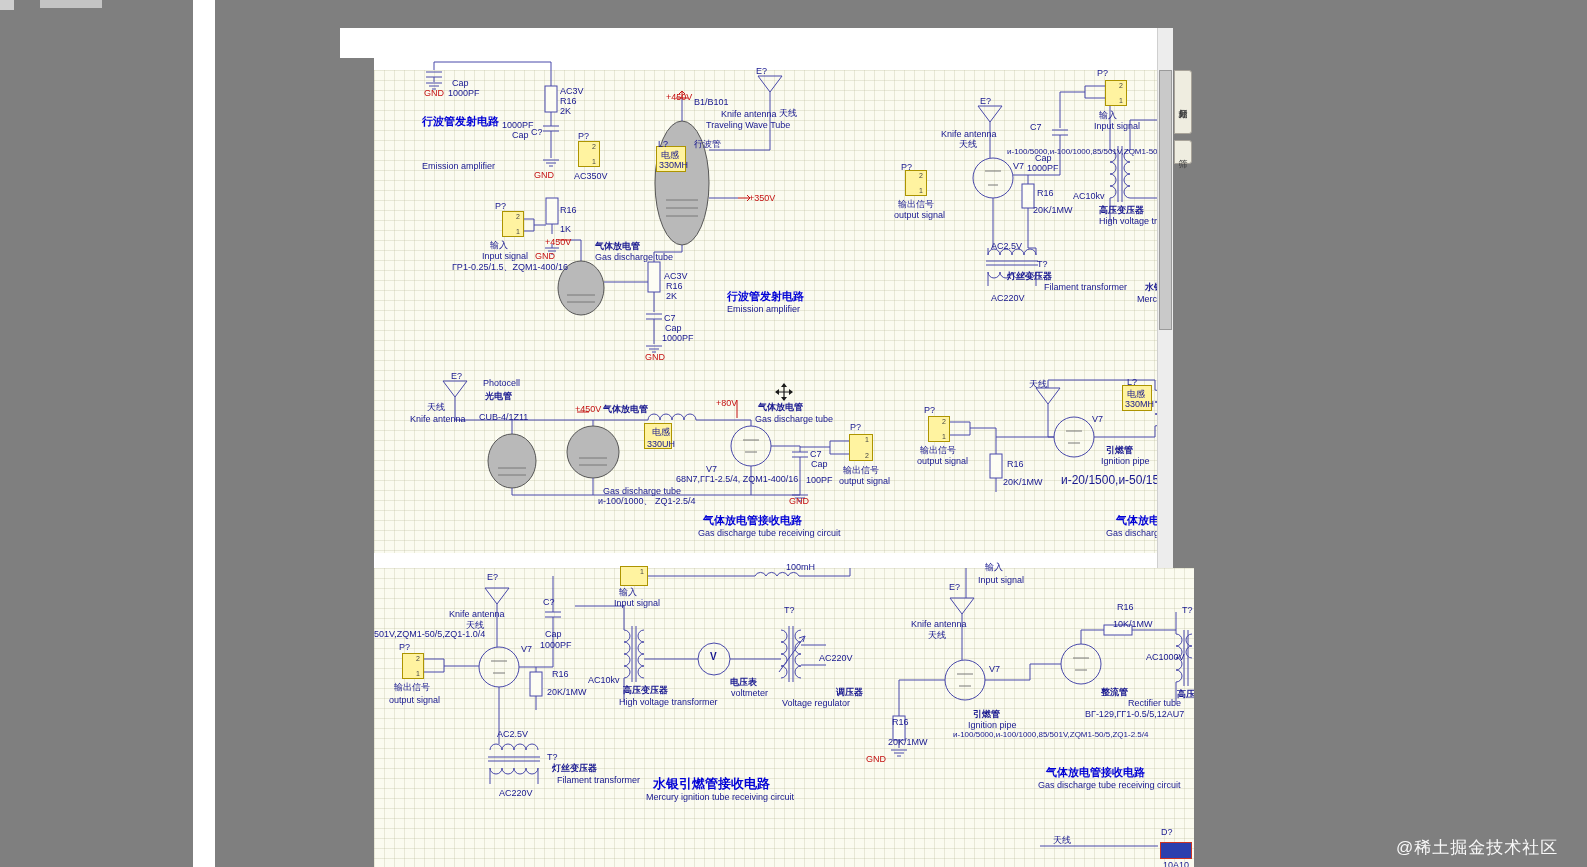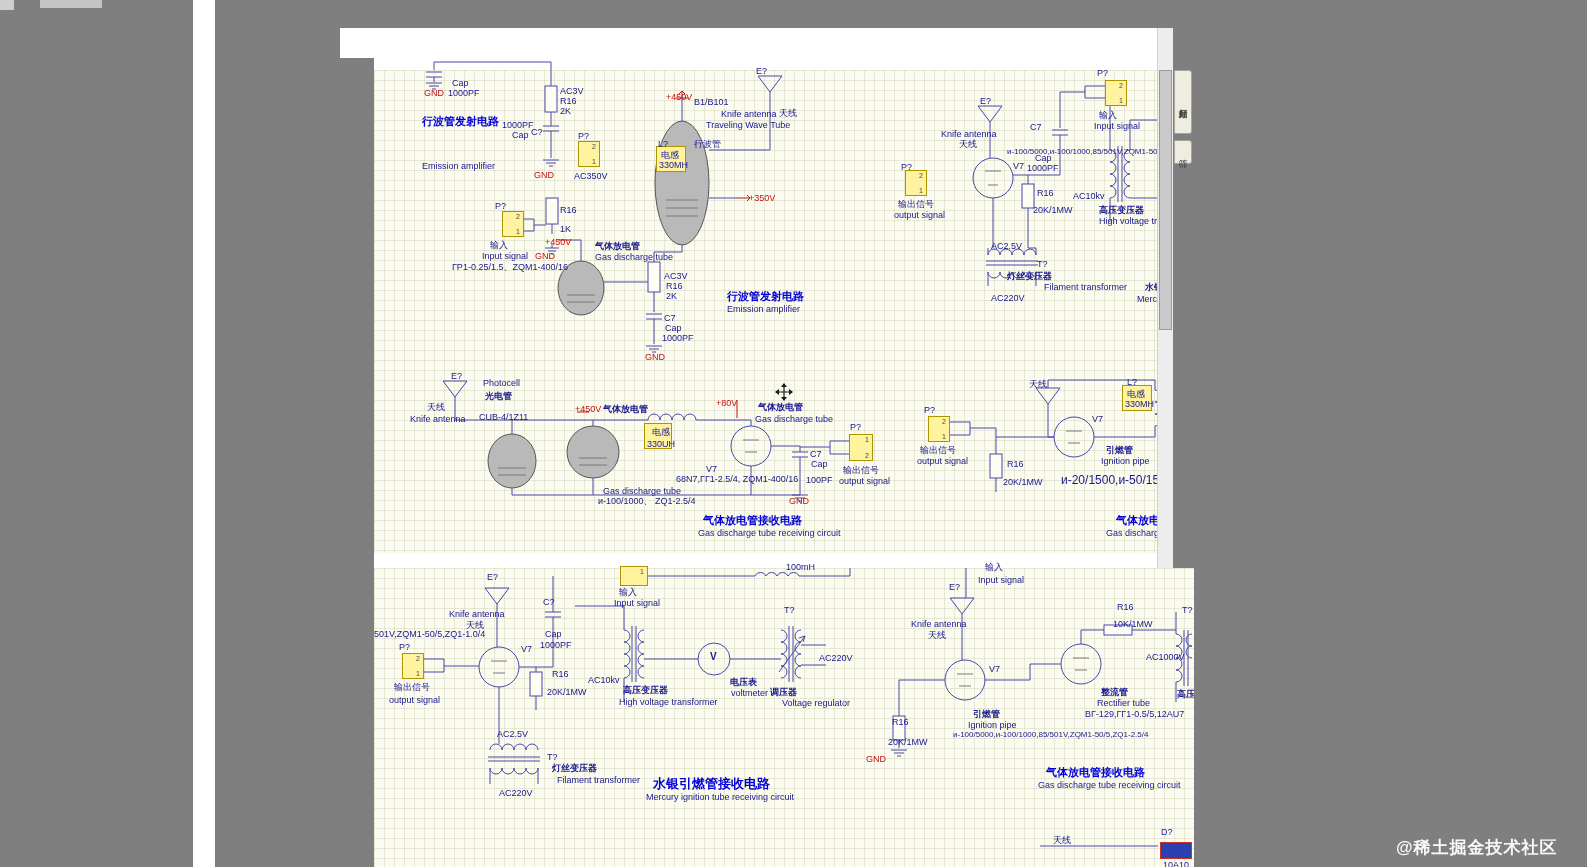--- a/index.html
+++ b/index.html
@@ -342,21 +342,21 @@
       <div class="lbl" style="left: 552px; top: 669px; color: rgb(23, 23, 143);">R16</div>
       <div class="lbl" style="left: 547px; top: 687px; color: rgb(23, 23, 143);">20K/1MW</div>
       <div class="lbl" style="left: 588px; top: 675px; color: rgb(23, 23, 143);">AC10kv</div>
       <div class="lbl bold" style="left: 623px; top: 685px; color: rgb(23, 23, 143);">高压变压器</div>
       <div class="lbl" style="left: 619px; top: 697px; color: rgb(23, 23, 143);">High voltage transformer</div>
       <div class="lbl bold" style="left: 710px; top: 652px; font-size: 10px; color: rgb(23, 23, 143);">V</div>
       <div class="lbl bold" style="left: 730px; top: 677px; color: rgb(23, 23, 143);">电压表</div>
       <div class="lbl" style="left: 731px; top: 688px; color: rgb(23, 23, 143);">voltmeter</div>
       <div class="lbl" style="left: 784px; top: 605px; color: rgb(23, 23, 143);">T?</div>
       <div class="lbl" style="left: 819px; top: 653px; color: rgb(23, 23, 143);">AC220V</div>
-      <div class="lbl bold" style="left: 770px; top: 687px; color: rgb(23, 23, 143);">调压器</div>
+      <div class="lbl bold" style="left: 816px; top: 687px; color: rgb(23, 23, 143); padding-left: 20px;">调压器</div>
       <div class="lbl" style="left: 782px; top: 698px; color: rgb(23, 23, 143);">Voltage regulator</div>
       <div class="lbl" style="left: 497px; top: 729px; color: rgb(23, 23, 143);">AC2.5V</div>
       <div class="lbl" style="left: 547px; top: 752px; color: rgb(23, 23, 143);">T?</div>
       <div class="lbl bold" style="left: 552px; top: 763px; color: rgb(23, 23, 143);">灯丝变压器</div>
       <div class="lbl" style="left: 557px; top: 775px; color: rgb(23, 23, 143);">Filament transformer</div>
       <div class="lbl" style="left: 499px; top: 788px; color: rgb(23, 23, 143);">AC220V</div>
       <div class="lbl bold" style="left: 653px; top: 779px; font-size: 13px; color: rgb(2, 2, 214);">水银引燃管接收电路</div>
       <div class="lbl" style="left: 646px; top: 792px; color: rgb(23, 23, 143);">Mercury ignition tube receiving circuit</div>
       <div class="lbl" style="left: 985px; top: 562px; color: rgb(23, 23, 143);">输入</div>
       <div class="lbl" style="left: 978px; top: 575px; color: rgb(23, 23, 143);">Input signal</div>
@@ -368,21 +368,21 @@
       <div class="lbl" style="left: 1182px; top: 605px; color: rgb(23, 23, 143);">T?</div>
       <div class="lbl" style="left: 989px; top: 664px; color: rgb(23, 23, 143);">V7</div>
       <div class="lbl" style="left: 1146px; top: 652px; color: rgb(23, 23, 143);">AC1000V</div>
       <div class="lbl bold" style="left: 973px; top: 709px; color: rgb(23, 23, 143);">引燃管</div>
       <div class="lbl" style="left: 968px; top: 720px; color: rgb(23, 23, 143);">Ignition pipe</div>
       <div class="lbl" style="left: 892px; top: 717px; color: rgb(23, 23, 143);">R16</div>
       <div class="lbl" style="left: 888px; top: 737px; color: rgb(23, 23, 143);">20K/1MW</div>
       <div class="lbl" style="left: 866px; top: 754px; color: rgb(196, 17, 17);">GND</div>
       <div class="lbl" style="left: 953px; top: 730px; font-size: 8px; color: rgb(23, 23, 143);">и-100/5000,и-100/1000,85/501V,ZQM1-50/5,ZQ1-2.5/4</div>
       <div class="lbl bold" style="left: 1101px; top: 687px; color: rgb(23, 23, 143);">整流管</div>
-      <div class="lbl" style="left: 1097px; top: 698px; color: rgb(23, 23, 143);">Rectifier tube</div>
+      <div class="lbl" style="left: 1128px; top: 698px; color: rgb(23, 23, 143);">Rectifier tube</div>
       <div class="lbl" style="left: 1085px; top: 709px; color: rgb(23, 23, 143);">ВГ-129,ГГ1-0.5/5,12AU7</div>
       <div class="lbl bold" style="left: 1177px; top: 689px; color: rgb(23, 23, 143);">高压</div>
       <div class="lbl bold" style="left: 1046px; top: 767px; font-size: 11px; color: rgb(2, 2, 214);">气体放电管接收电路</div>
       <div class="lbl" style="left: 1038px; top: 780px; color: rgb(23, 23, 143);">Gas discharge tube receiving circuit</div>
       <div class="lbl" style="left: 1053px; top: 835px; color: rgb(23, 23, 143);">天线</div>
       <div class="lbl" style="left: 1161px; top: 827px; color: rgb(23, 23, 143);">D?</div>
       <div class="lbl" style="left: 1163px; top: 860px; color: rgb(23, 23, 143);">10A10</div>
     </div>
 
   <div class="scroll-track" style="left:1157px;top:28px;width:16px;height:540px;">
@@ -390,15 +390,15 @@
   </div>
   <div class="side-strip" style="left:1173px;top:28px;width:21px;height:540px;"></div>
 
   <div class="vtab" style="left:1174px;top:70px;height:64px;">
     <span>划分标尺</span>
   </div>
   <div class="vtab" style="left:1174px;top:140px;height:24px;">
     <span>筛</span>
   </div>
 
-  <div class="watermark" style="left:1396px;top:836px;font-weight:bold;">@稀土掘金技术社区</div>
+  <div class="watermark" style="left:1396px;top:836px;">@稀土掘金技术社区</div>
 
 </div>
 
 </body></html>

